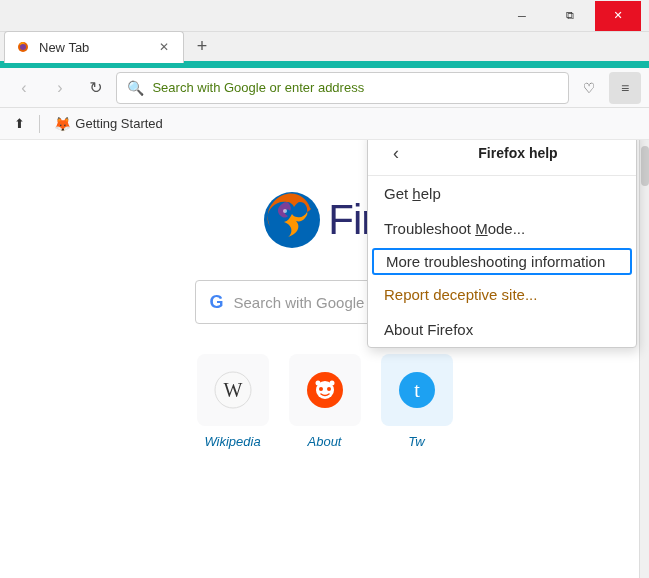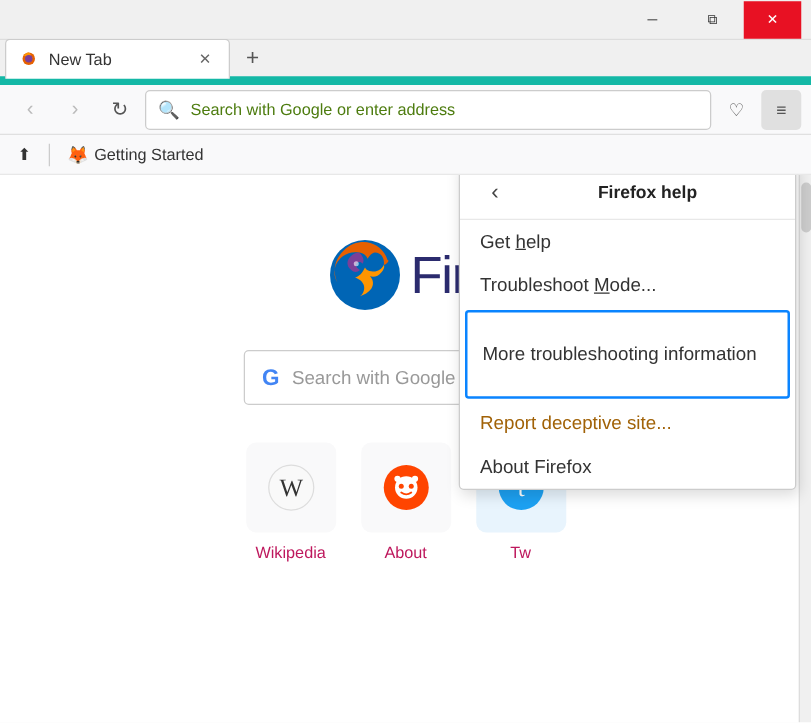--- a/index.html
+++ b/index.html
@@ -257,21 +257,22 @@
       background: #f9f9fa;
       border-radius: 8px;
       display: flex;
       align-items: center;
       justify-content: center;
       font-size: 28px;
     }
 
     .shortcut-label {
       font-size: 13px;
-      color: #be185d;
+      color: #0369a1;
+      font-style: italic;
     }
 
     .firefox-help-menu {
       position: absolute;
       top: 148px; 
       right: 8px;
       width: 270px;
       background: white;
       border: 1px solid #ccc;
       border-radius: 4px;
@@ -314,21 +315,21 @@
       color: #333;
       cursor: pointer;
       display: block;
       white-space: nowrap;
     }
     .menu-item.active {
       background: white;
       border: 2px solid #0a84ff;
       border-radius: 3px;
       margin: 2px 4px;
-      padding: 25px 12px;
+      padding: 3px 12px;
     }
     .menu-item.disabled {
       color: #a16207;
       cursor: default;
     }
 
     
     .underline { text-decoration: underline; }
 
     

